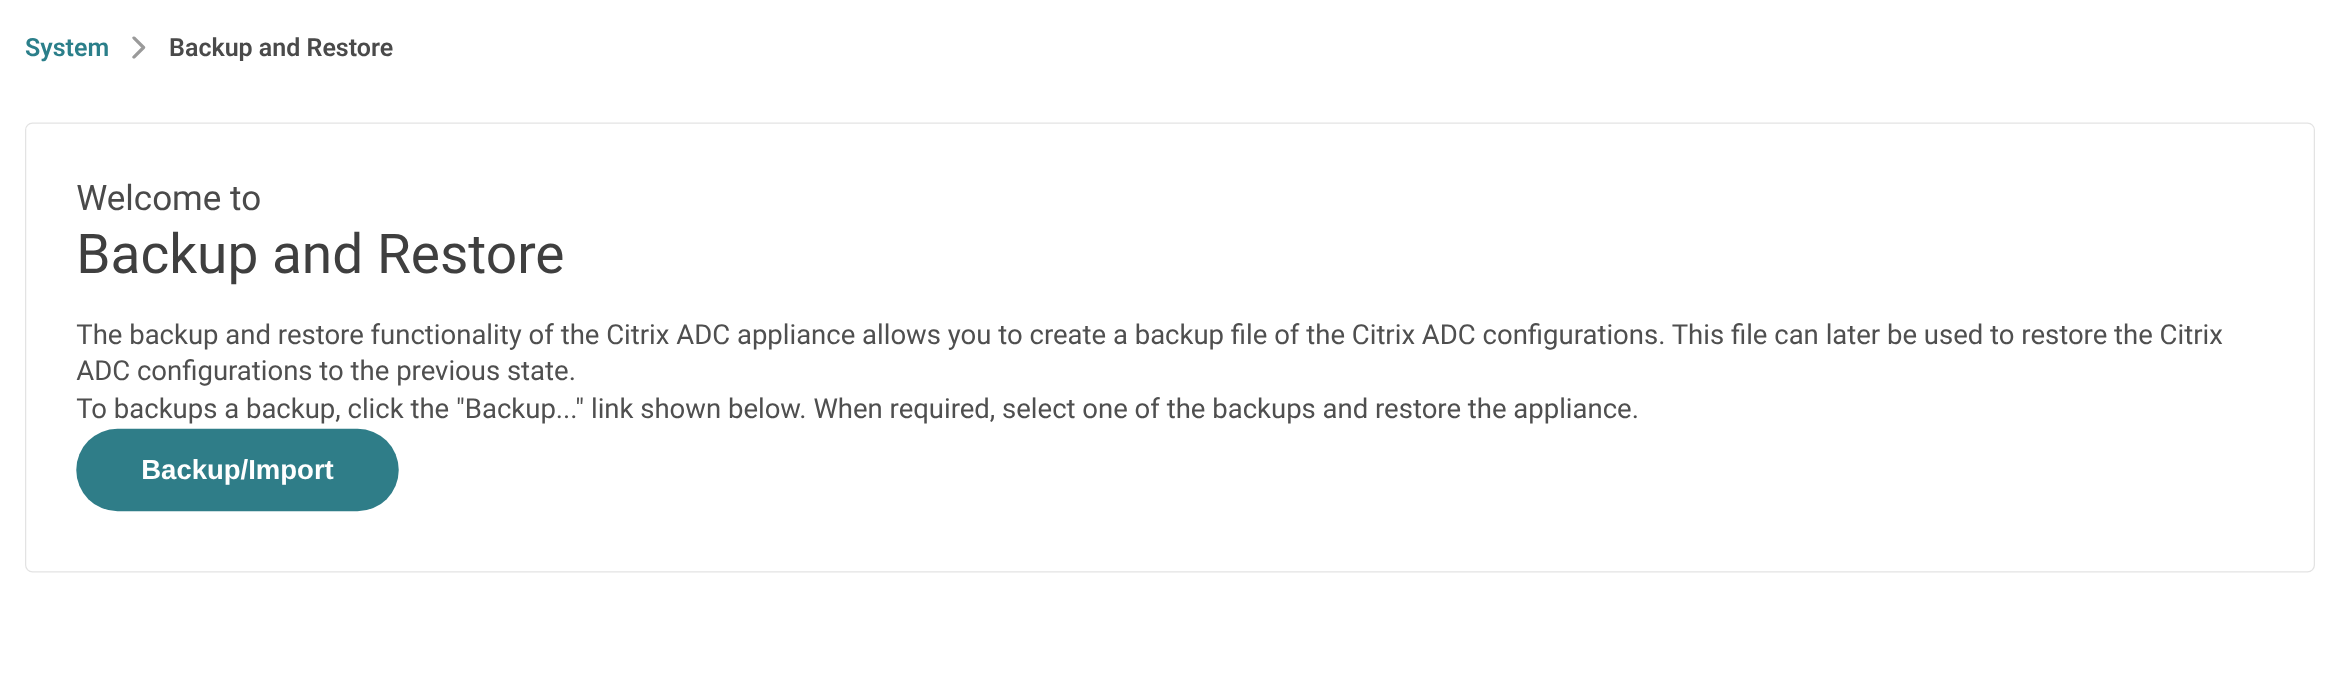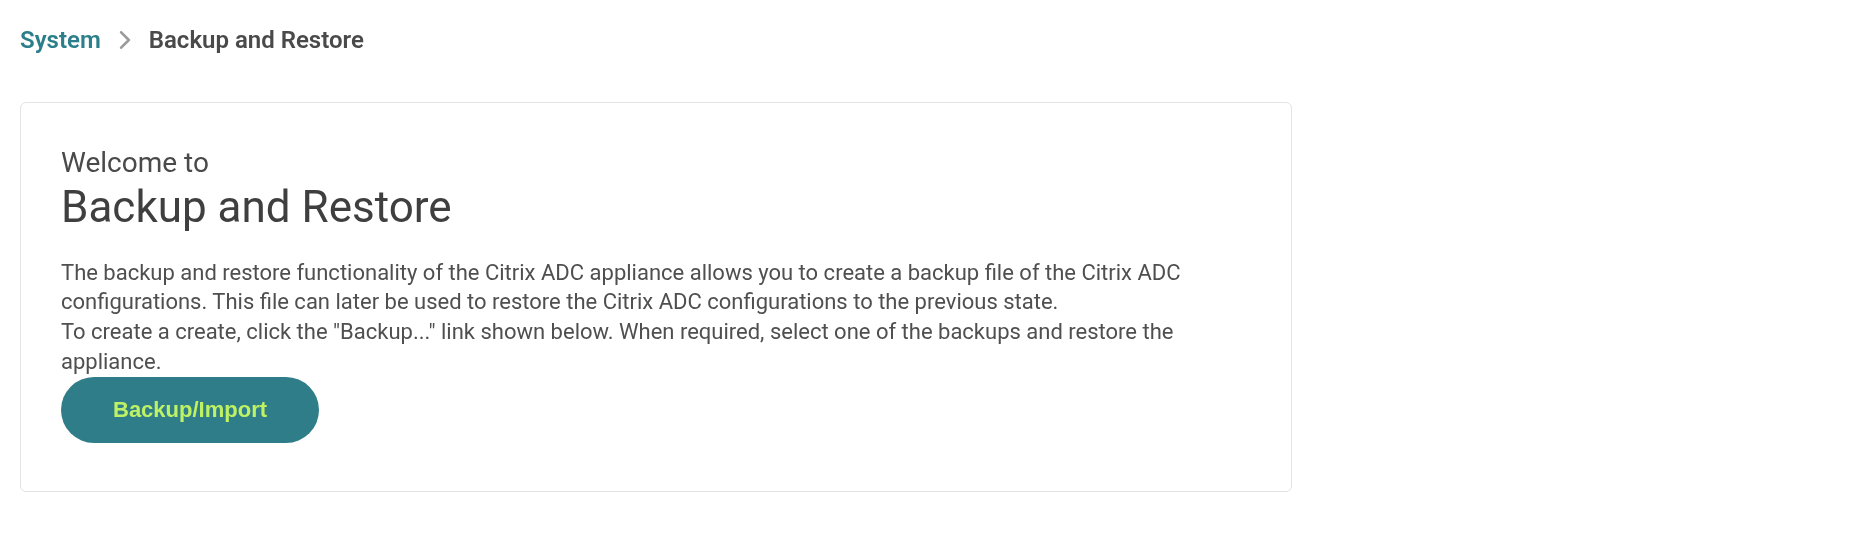--- a/index.html
+++ b/index.html
@@ -7,42 +7,42 @@
     font-family: -apple-system, BlinkMacSystemFont, "Segoe UI", Roboto, "Helvetica Neue", Arial, sans-serif;
     background: #ffffff;
     color: #333;
     width: 1862px;
     padding: 20px 20px 40px 20px;
   }
   .breadcrumb {
     display: flex;
     align-items: center;
     gap: 18px;
-    font-size: 24px;
+    font-size: 20px;
     font-weight: 600;
     margin-bottom: 48px;
     margin-top: 6px;
   }
   .breadcrumb .link {
     color: #2b7f8a;
     cursor: pointer;
   }
   .breadcrumb .chevron {
     color: #9a9a9a;
     display: inline-flex;
     align-items: center;
   }
   .breadcrumb .current {
     color: #4a4a4a;
   }
   .panel {
     border: 1px solid #e3e3e3;
     border-radius: 6px;
     padding: 42px 40px 48px 40px;
-    width: 1272px;
+    width: 1832px;
   }
   .welcome-prefix {
     font-size: 28px;
     color: #4a4a4a;
     font-weight: 400;
     line-height: 1.3;
   }
   .page-title {
     font-size: 44px;
     color: #3f3f3f;
@@ -53,21 +53,21 @@
   }
   .desc {
     font-size: 22px;
     color: #4f4f4f;
     line-height: 1.35;
   }
   .desc .bold { font-weight: 400; }
   .primary-btn {
     display: inline-block;
     background: #2f7d88;
-    color: #bef264;
+    color: #ffffff;
     font-size: 22px;
     font-weight: 600;
     border: none;
     border-radius: 999px;
     padding: 20px 52px;
     cursor: pointer;
   }
 </style>
 </head>
 <body>
@@ -81,17 +81,17 @@
   </span>
   <span class="current">Backup and Restore</span>
 </nav>
 
 <section class="panel">
   <div class="welcome-prefix">Welcome to</div>
   <h1 class="page-title">Backup and Restore</h1>
 
   <p class="desc">
     <span>The backup and restore functionality of the Citrix ADC appliance allows you to create a backup file of the Citrix ADC configurations. This file can later be used to restore the Citrix ADC configurations to the previous state.</span><br>
-    <span>To create a create, click the "</span><span class="bold">Backup...</span><span>" link shown below. When required, select one of the backups and restore the appliance.</span>
+    <span>To backups a backup, click the "</span><span class="bold">Backup...</span><span>" link shown below. When required, select one of the backups and restore the appliance.</span>
   </p>
 
   <button class="primary-btn">Backup/Import</button>
 </section>
 
 </body></html>

